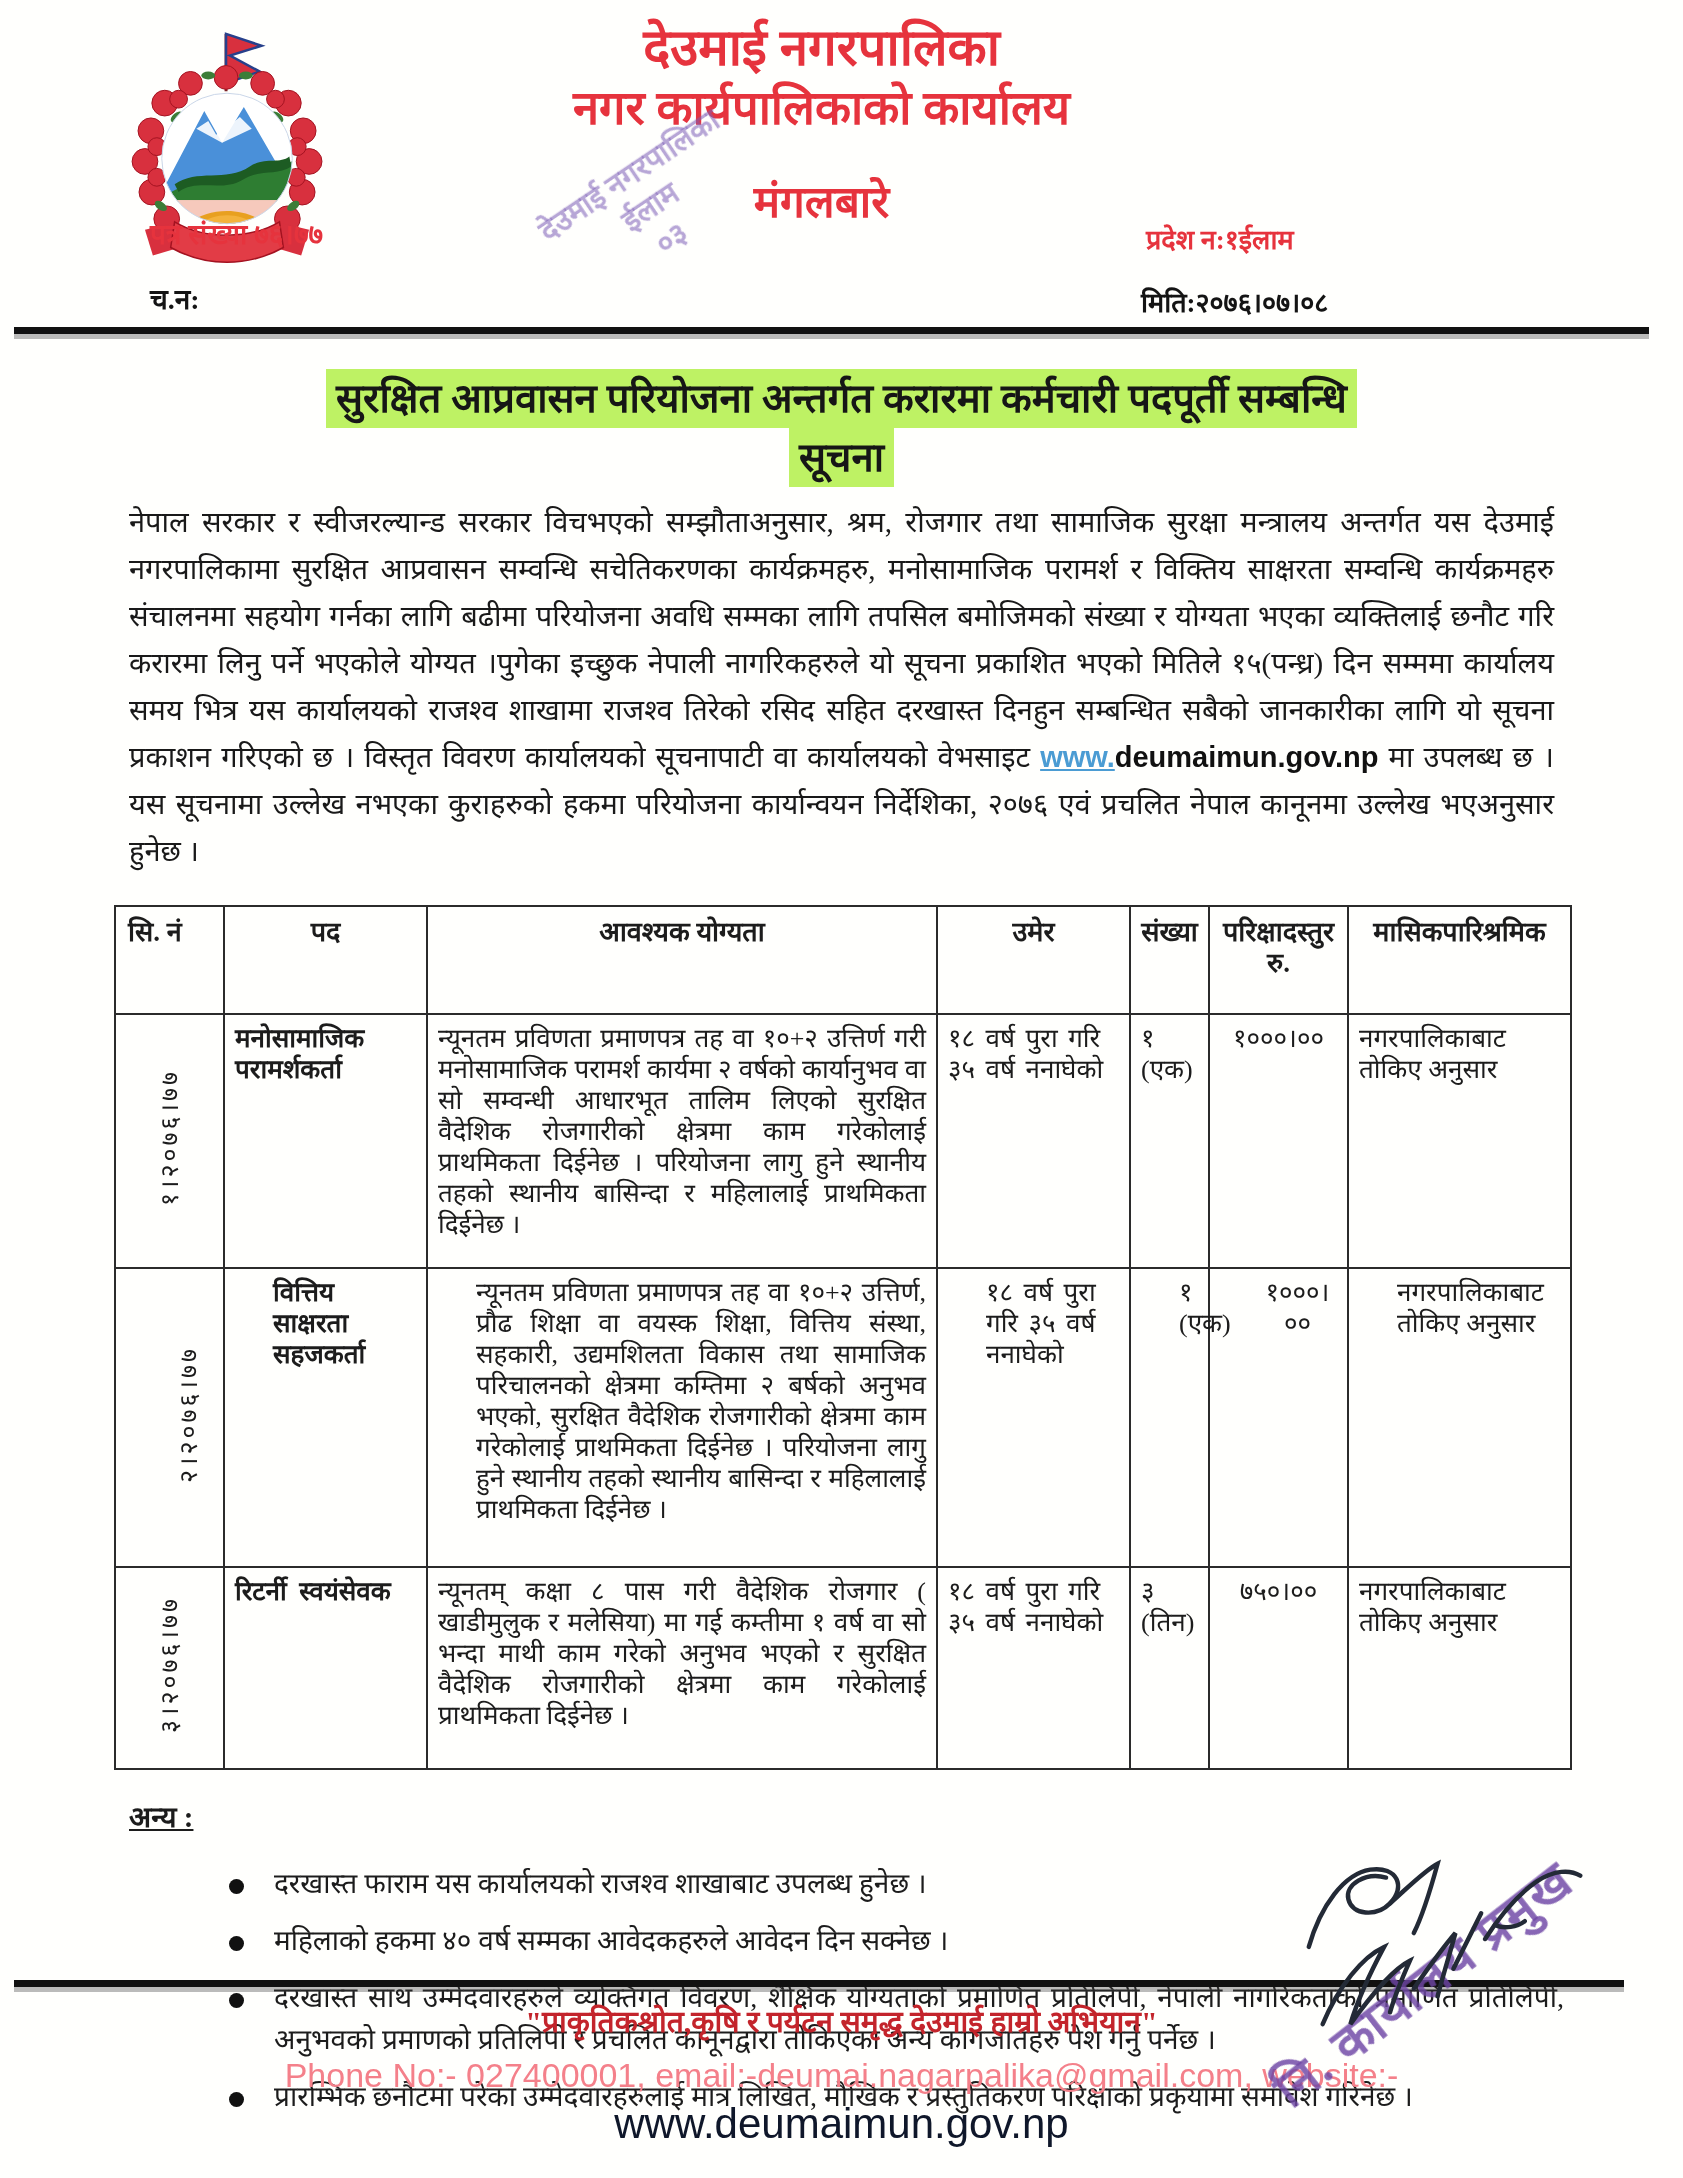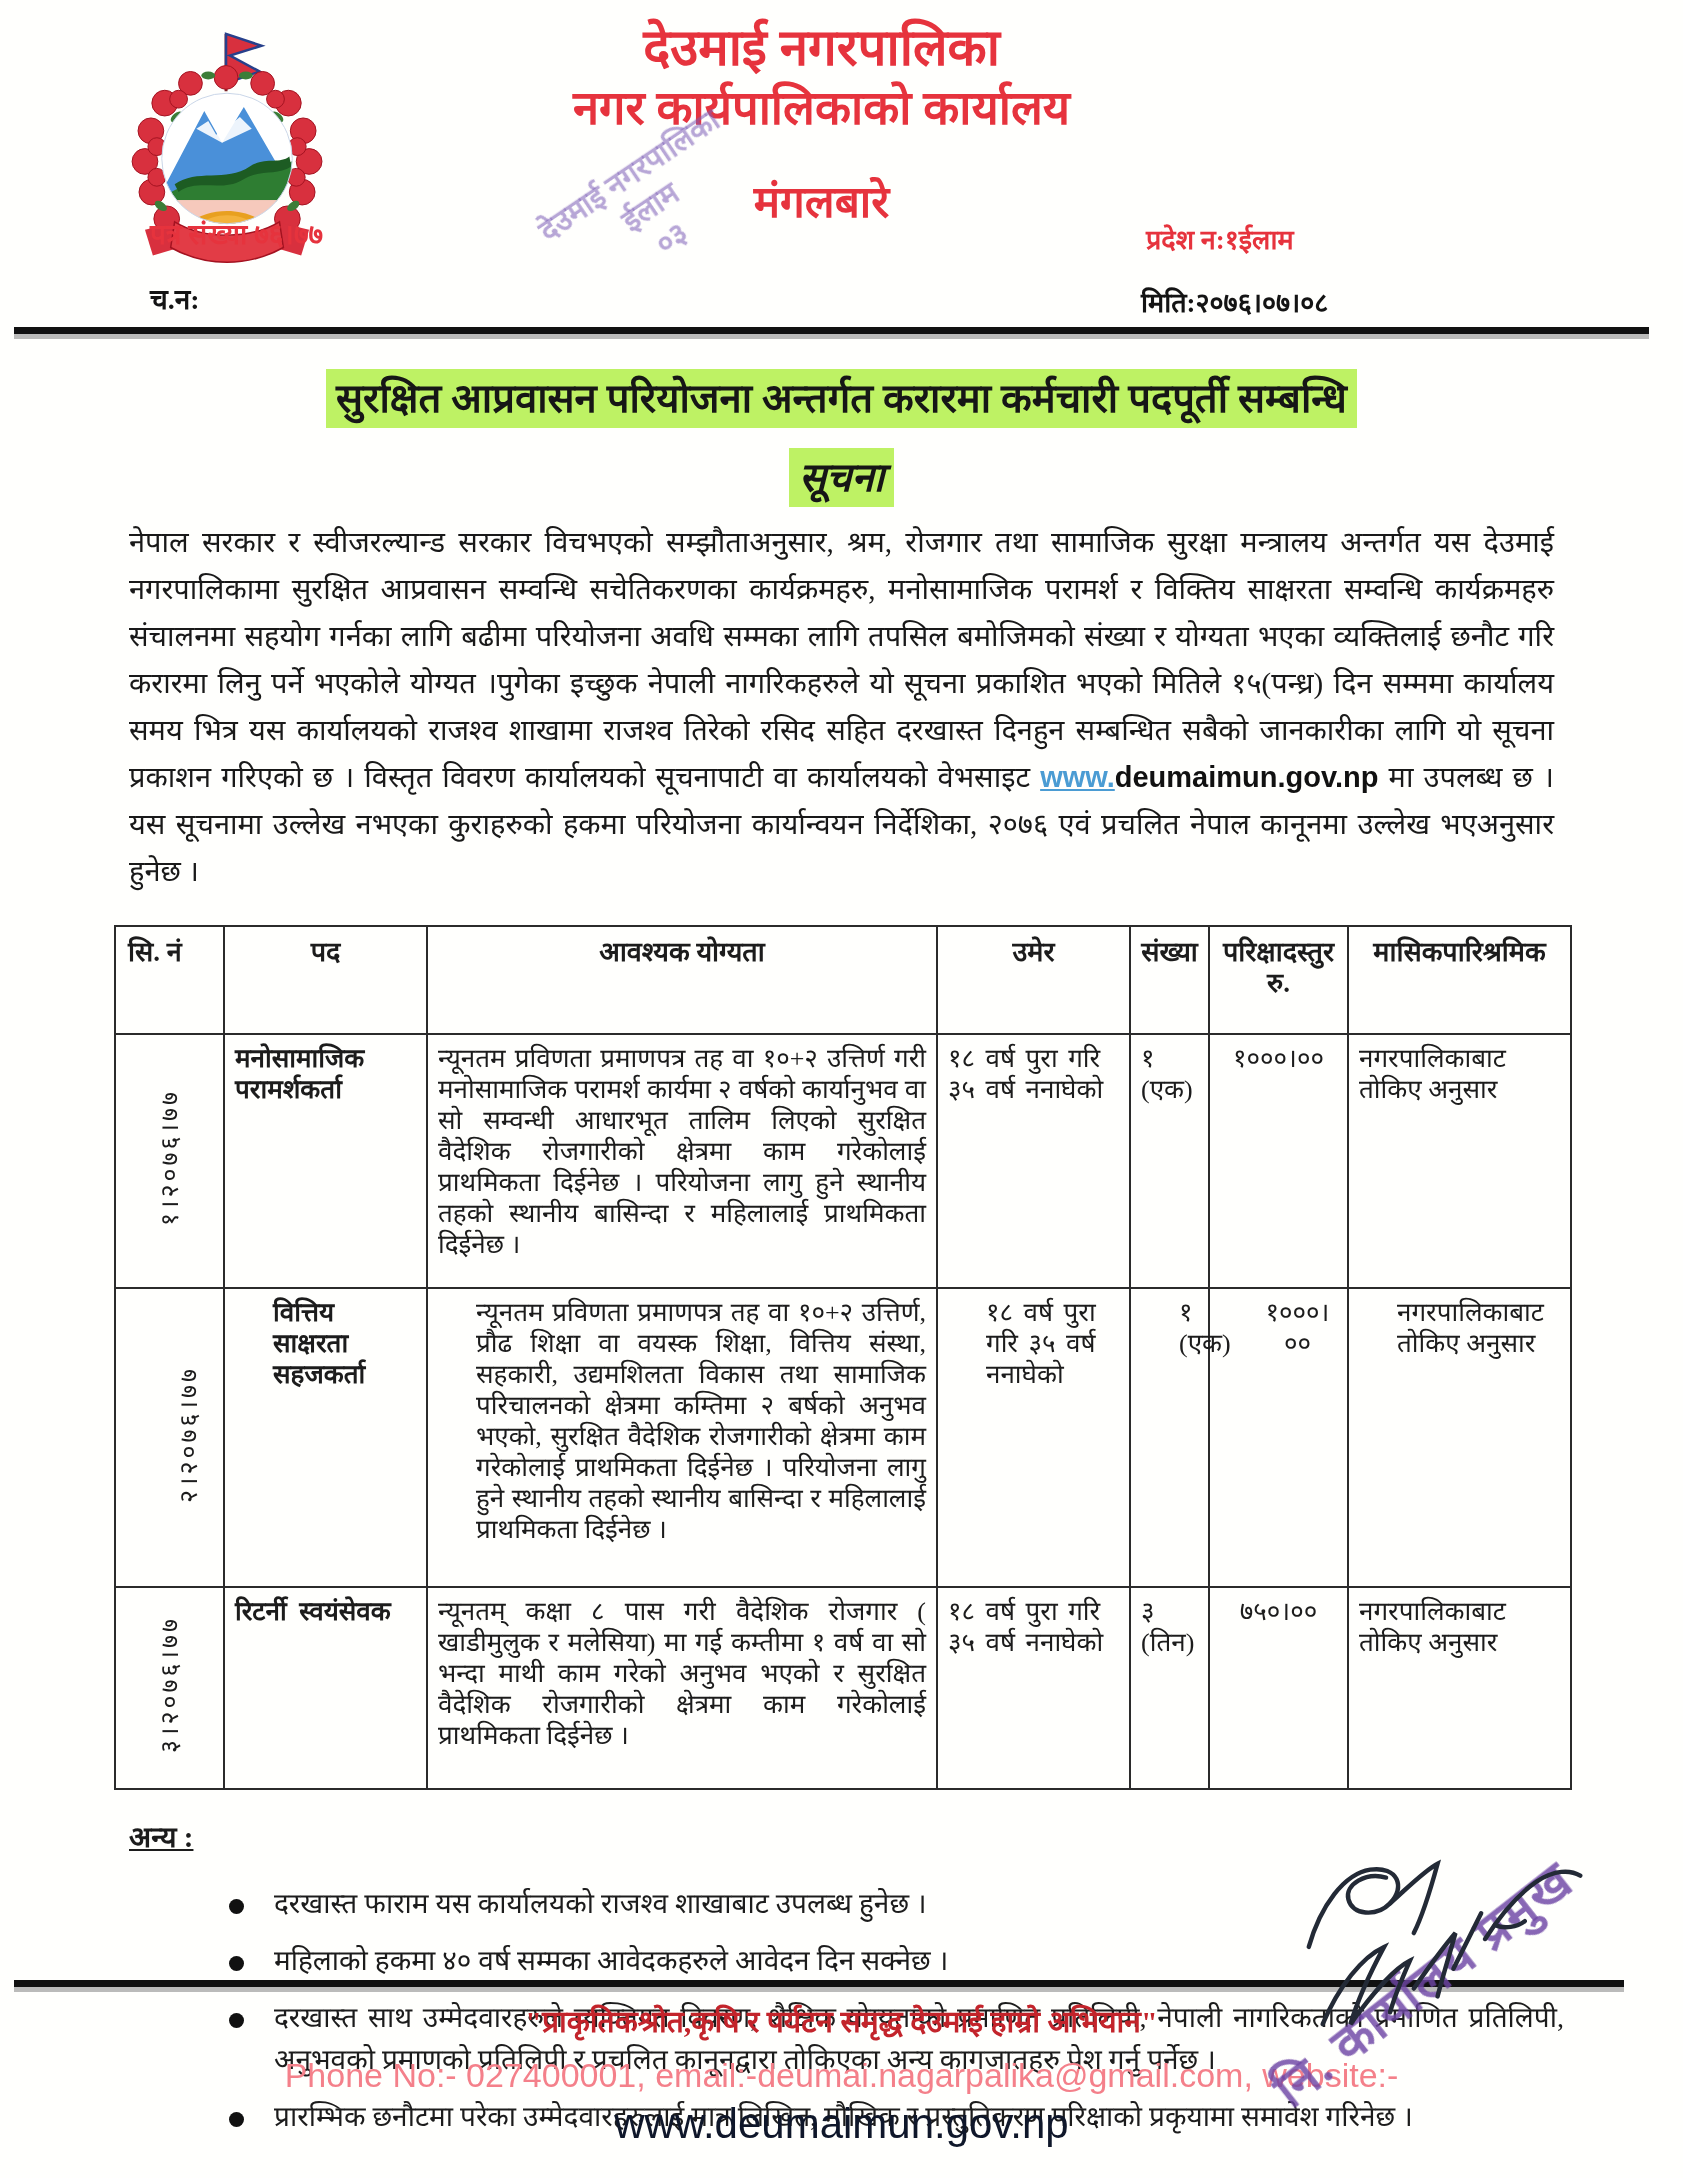--- a/index.html
+++ b/index.html
@@ -25,21 +25,21 @@
     font-weight:bold;text-align:center;filter:blur(0.4px);
     font-size:30px;line-height:38px;pointer-events:none;
   }
   .rule-thick{position:absolute;left:14px;right:34px;height:7px;background:#111;
     box-shadow:0 5px 0 rgba(60,60,60,.35);}
   #rule-top{top:327px;}
   
   .title-wrap{position:relative;margin:36px 0 0 0;text-align:center;}
   .title-line{display:inline-block;background:#bef264;color:#161616;font-weight:bold;
     font-size:40px;line-height:55px;padding:2px 10px;}
-  .title-line2{margin-top:20px;font-style:italic;}
+  .title-line2{margin-top:0;}
   
   .body-para{
     margin:12px 129px 0 129px;font-size:29px;line-height:47px;
     text-align:justify;color:#191919;
   }
   .url-www{color:#4b9cd3;font-family:"Liberation Sans","DejaVu Sans",sans-serif;
     font-weight:bold;text-decoration:underline;text-decoration-color:#4b9cd3;}
   .url-domain{color:#111;font-family:"Liberation Sans","DejaVu Sans",sans-serif;
     font-weight:bold;}
   

